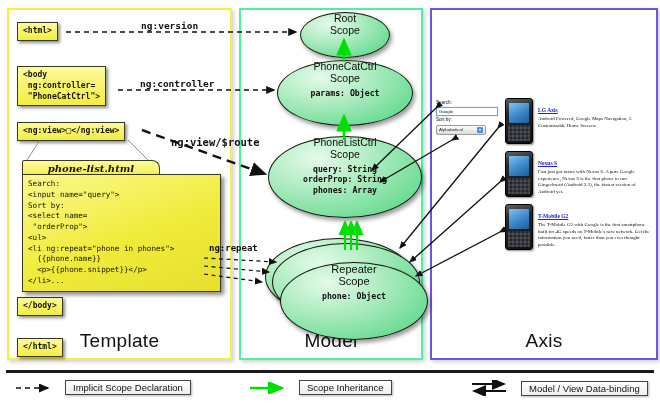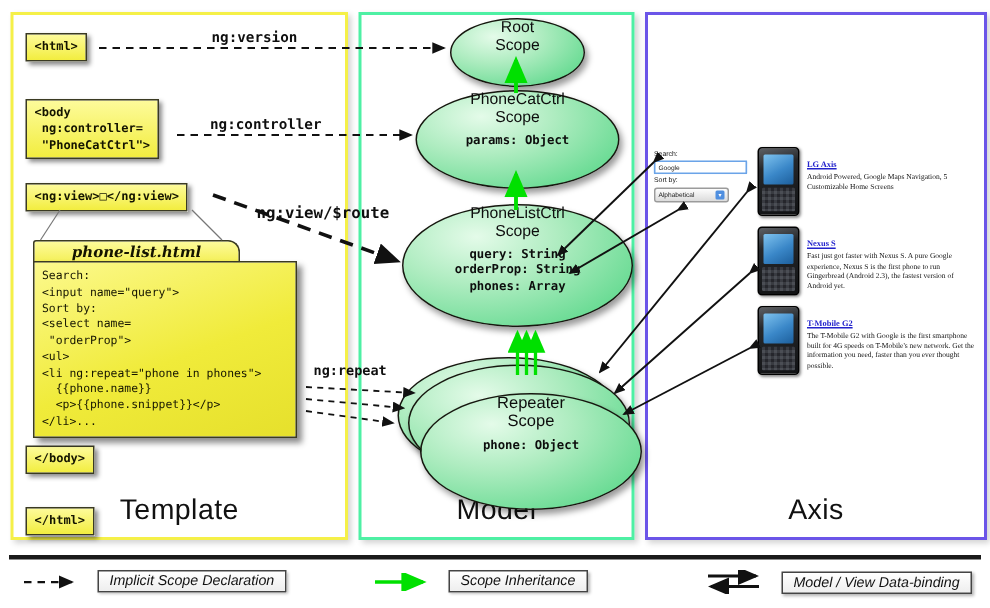--- a/index.html
+++ b/index.html
@@ -26,21 +26,21 @@
         font-weight:bold;font-size:8px;color:#141400;padding:3px 5px;
         line-height:1.35;white-space:pre;}
 
   .chip-html   {left:17px; top:22px;}
   .chip-body   {left:17px; top:66px;}
   .chip-ngview {left:17px; top:122px;}
   .chip-bodyend{left:17px; top:297px;}
   .chip-htmlend{left:17px; top:338px;}
 
   
-  .note{position:absolute;left:22px;top:160px;width:176px;}
+  .note{position:absolute;left:22px;top:160px;width:199px;}
   .note-tab{background:linear-gradient(180deg,#fdfb9b 0%,#f4ef55 100%);
             border:1px solid #3a3a22;border-bottom:none;width:124px;
             border-radius:2px 8px 0 0;padding:2px 6px 1px;
             font-family:"DejaVu Serif",serif;font-style:italic;font-weight:bold;
             font-size:10px;color:#141400;text-align:center;}
   .note-body{background:linear-gradient(160deg,#fcf98d 0%,#f0eb3a 55%,#e6e02c 100%);
              border:1px solid #3a3a22;box-shadow:3px 3px 4px rgba(0,0,0,.45);
              font-family:"DejaVu Sans Mono","Liberation Mono",monospace;
              font-size:7.6px;line-height:1.42;color:#141400;padding:4px 5px;
              white-space:pre;margin-top:-1px;}
@@ -90,21 +90,21 @@
          background:repeating-linear-gradient(0deg,#2b2d31 0 2px,#141518 2px 4px),
                     repeating-linear-gradient(90deg,#2b2d31 0 2px,#141518 2px 4px);
          background-blend-mode:screen;border-radius:1px;opacity:.95;}
   .pinfo{flex:1;min-width:0;}
   .pname{color:#2222cc;text-decoration:underline;font-size:5.6px;font-weight:bold;
          font-family:"Liberation Serif",serif;display:inline-block;margin-bottom:2px;}
   .psnip{color:#111;font-size:5px;line-height:1.3;font-family:"Liberation Serif",serif;}
 
   
   .legend{position:absolute;left:0;top:376px;width:660px;height:29px;}
-  .lg-item{position:absolute;display:flex;align-items:center;gap:7px;font-style:italic;}
+  .lg-item{position:absolute;display:flex;align-items:center;gap:7px;}
   .lg-i1{left:14px;top:4px;}
   .lg-i2{left:248px;top:4px;}
   .lg-i3{left:470px;top:4px;}
   .lg-box{border:1px solid #444;background:linear-gradient(180deg,#fff,#eee);
           box-shadow:1px 1px 2px rgba(0,0,0,.3);padding:1px 7px;
           font-size:9.5px;color:#111;white-space:nowrap;}
   .hrule{position:absolute;left:6px;top:370px;width:648px;height:3px;background:#1a1a1a;}
 
   .edge-lbl{position:absolute;font-family:"DejaVu Sans Mono","Liberation Mono",monospace;
             font-weight:bold;color:#0f0f0f;}

